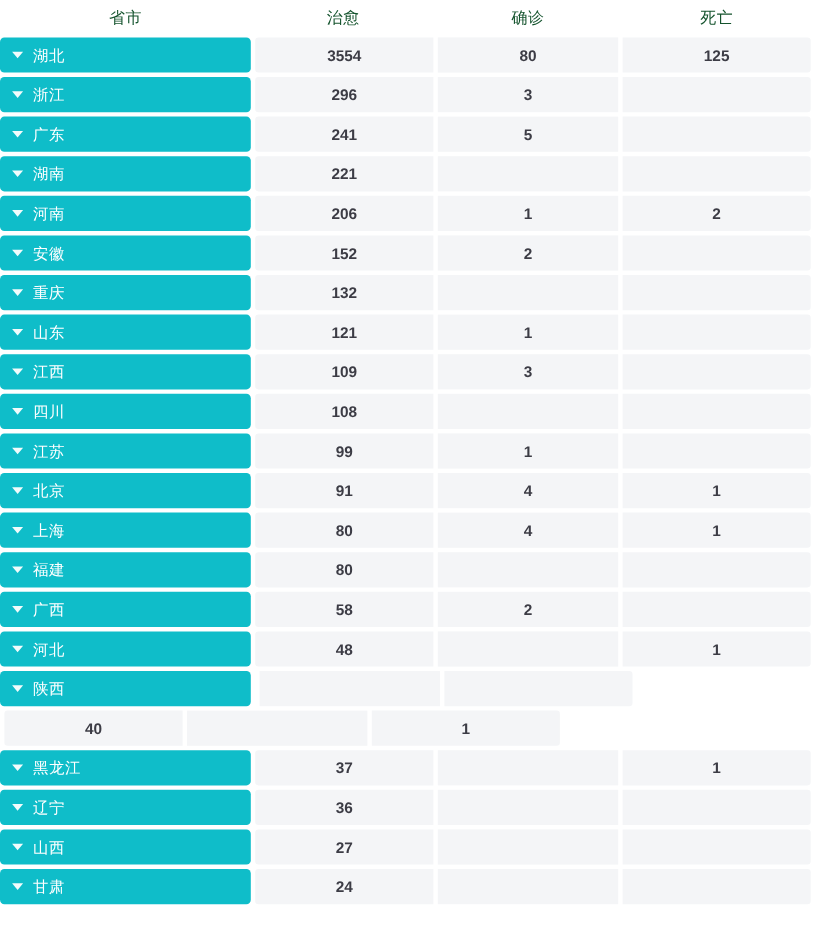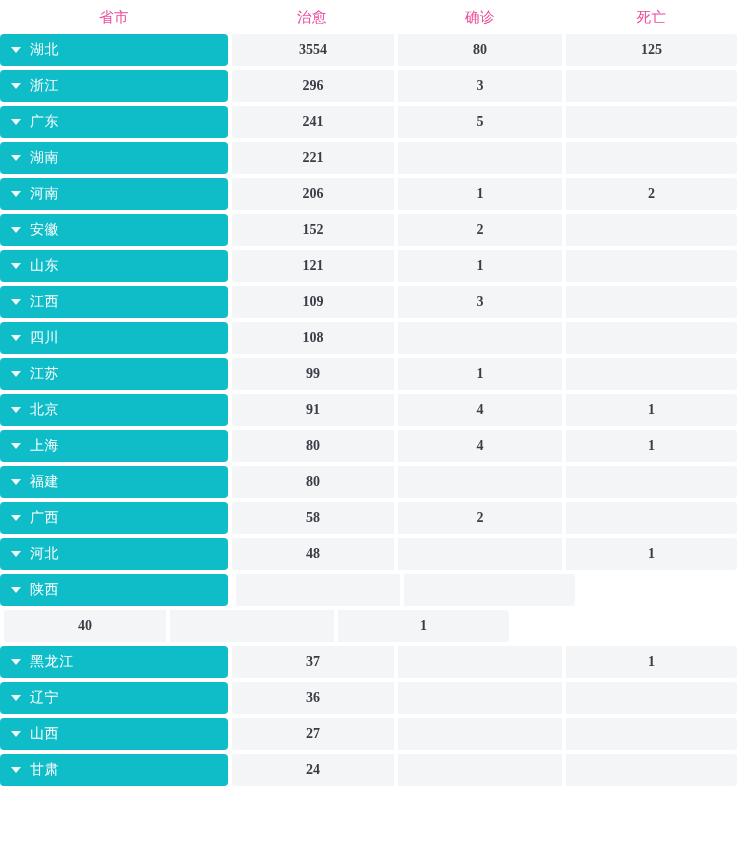--- a/index.html
+++ b/index.html
@@ -21,35 +21,34 @@
   
   .thead {
     display: flex;
     align-items: center;
     height: 34px;
     width: 747px;
     background: #ffffff;
   }
   .th {
     font-size: 14.5px;
-    color: #ec4899;
+    color: #14532d;
     text-align: center;
     line-height: 34px;
     letter-spacing: 0.5px;
     white-space: nowrap;
   }
   .th-name  { width: 228px; }
   .th-c1    { width: 168px; }
   .th-c2    { width: 168px; }
   .th-c3    { width: 175px; }
 
   
   .tbody {
     width: 747px;
-    font-family: Liberation Serif, serif;
   }
   .trow {
     display: flex;
     align-items: stretch;
     height: 32px;
     margin-bottom: 4px;
     width: 747px;
   }
 
   
@@ -195,20 +194,33 @@
         <div class="cell-num cell-c1">152</div>
         <div class="divider"></div>
         <div class="cell-num cell-c2">2</div>
         <div class="divider"></div>
         <div class="cell-num cell-c3"></div>
         <div class="tail"></div>
       </div>
       <div class="trow">
         <div class="cell-name">
           <span class="caret-icon"></span>
+          <span class="prov-label">重庆</span>
+        </div>
+        <div class="gap"></div>
+        <div class="cell-num cell-c1">132</div>
+        <div class="divider"></div>
+        <div class="cell-num cell-c2"></div>
+        <div class="divider"></div>
+        <div class="cell-num cell-c3"></div>
+        <div class="tail"></div>
+      </div>
+      <div class="trow">
+        <div class="cell-name">
+          <span class="caret-icon"></span>
           <span class="prov-label">山东</span>
         </div>
         <div class="gap"></div>
         <div class="cell-num cell-c1">121</div>
         <div class="divider"></div>
         <div class="cell-num cell-c2">1</div>
         <div class="divider"></div>
         <div class="cell-num cell-c3"></div>
         <div class="tail"></div>
       </div>

